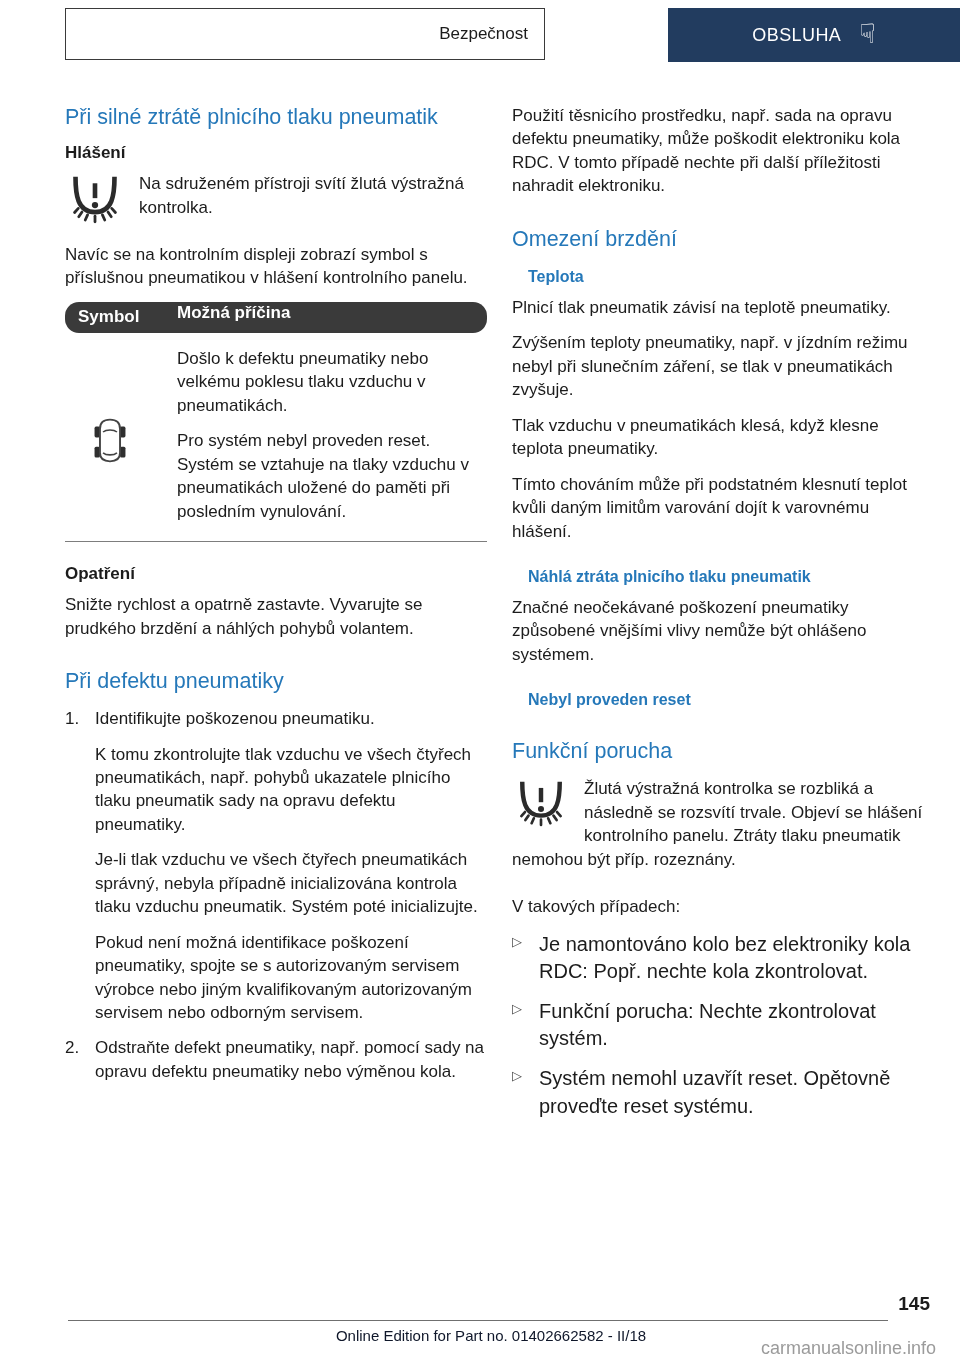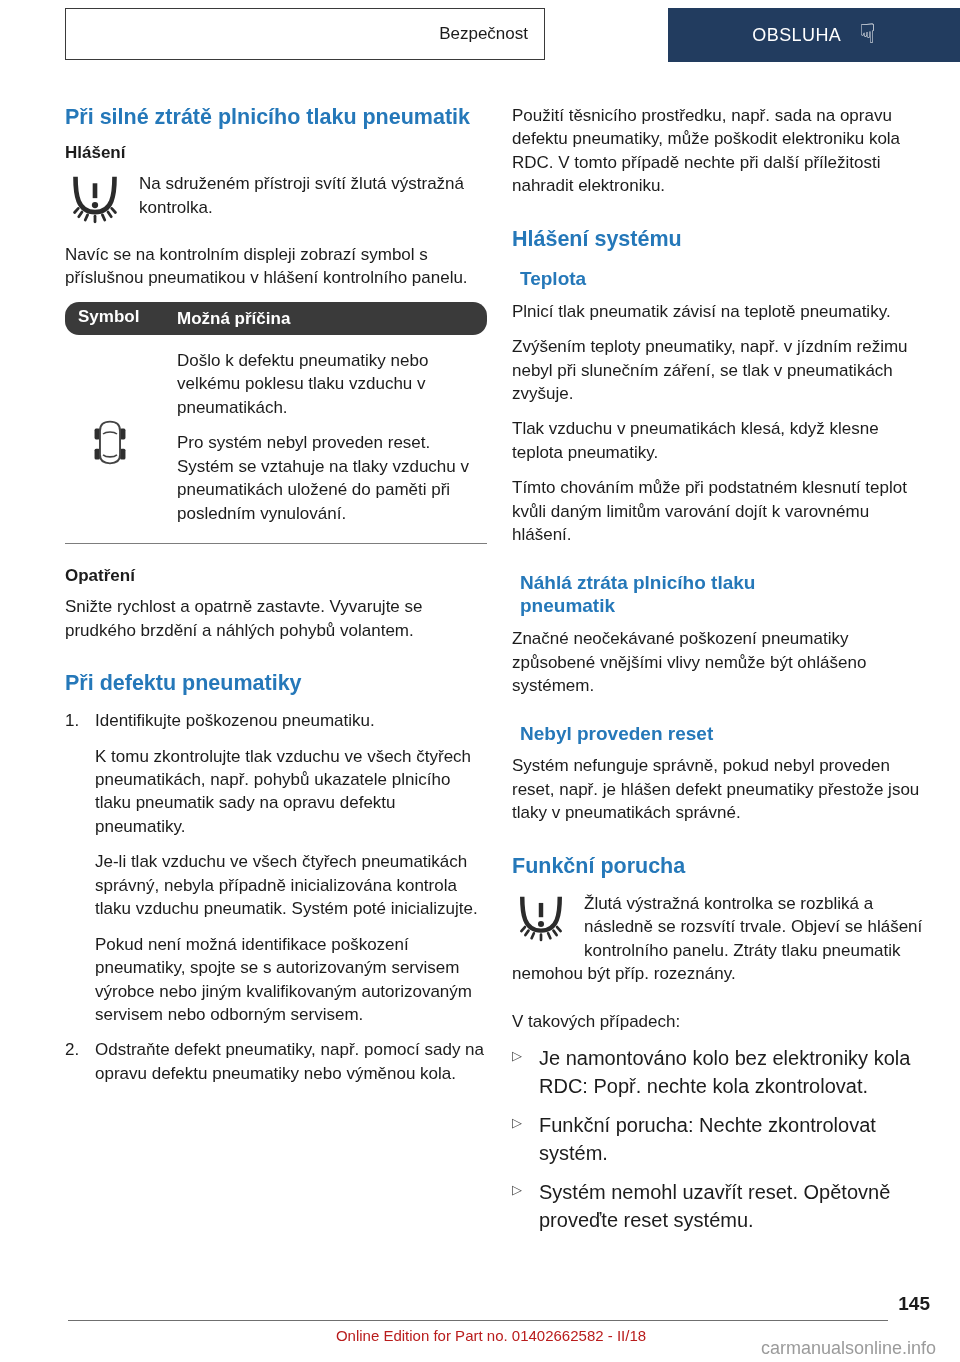--- a/index.html
+++ b/index.html
@@ -18,49 +18,49 @@
     position:absolute;left:668px;top:8px;width:292px;height:54px;
     background:var(--navy,#223c5f);
     display:flex;align-items:center;justify-content:center;gap:18px;
   }
   .hdr-right .label{color:#fff;font-weight:normal;font-size:18px;letter-spacing:.4px;}
   .hdr-right .hand{color:#fff;font-size:27px;line-height:1;transform:translateY(-1px);}
   
   .col-left{position:absolute;left:65px;top:104px;width:422px;}
   .col-right{position:absolute;left:512px;top:104px;width:420px;}
   p{margin:0 0 12px;font-size:17px;line-height:1.38;hyphens:auto;}
-  .h-big{color:var(--accent,#2578b9);font-size:21.5px;font-weight:bold;line-height:1.26;margin:0 0 12px;}
+  .h-big{color:var(--accent,#2578b9);font-size:21.5px;font-weight:normal;line-height:1.26;margin:0 0 12px;}
   .h-big.spaced{margin-top:28px;}
-  .h-mid{color:var(--accent,#2578b9);font-size:19px;font-weight:bold;line-height:1.25;margin:24px 8px 9px;}
+  .h-mid{color:var(--accent,#2578b9);font-size:16px;font-weight:bold;line-height:1.25;margin:24px 16px 9px;}
   .h-mid.narrow{max-width:320px;}
   .h-bold{font-size:17px;font-weight:bold;margin:20px 0 9px;}
   .h-bold.first{margin-top:8px;}
   .icon-para{margin:0 0 12px;}
   .icon-float{float:left;margin:2px 14px 4px 0;}
   .clear{clear:both;}
   
   .tbl{margin:4px 0 22px;}
   .tbl-head{display:flex;background:var(--thead,#3a3a3a);color:#fff;font-weight:bold;font-size:17px;border-radius:14px;}
   .tbl-head .c1{width:112px;box-sizing:border-box;padding:5px 0 6px 13px;}
-  .tbl-head .c2{flex:1;padding:7px 0 6px 0;}
+  .tbl-head .c2{flex:1;padding:1px 0 6px 0;}
   .tbl-row{display:flex;border-bottom:1px solid #7d7d7d;padding:14px 0 6px;align-items:center;}
   .tbl-row .c1{width:112px;box-sizing:border-box;padding-left:28px;}
   .tbl-row .c2{flex:1;}
   
   .step{display:flex;margin:0 0 12px;}
   .step .num{width:30px;flex:none;font-size:17px;line-height:1.38;}
   .step .stext{flex:1;font-size:17px;line-height:1.38;}
   .step-sub{margin-left:30px;}
   .case{display:flex;margin:0 0 12px;}
   .case .mark{width:27px;flex:none;color:#4a4a4a;font-size:13px;line-height:1.75;}
   .case .btext{flex:1;font-size:20px;line-height:1.38;}
   
   .pagenum{position:absolute;right:30px;bottom:47px;font-size:19px;font-weight:bold;}
   .foot-line{position:absolute;left:68px;right:72px;bottom:41px;border-top:1px solid #6f6f6f;height:0;}
-  .edition{position:absolute;left:0;right:0;bottom:18px;text-align:center;font-size:15px;color:#b91c1c;margin-left:22px;}
+  .edition{position:absolute;left:0;right:0;bottom:18px;text-align:center;font-size:15px;color:#0f172a;margin-left:22px;}
   .watermark{position:absolute;right:24px;bottom:3px;font-size:18px;color:#9b9b9b;}
   svg{display:block;}
 </style>
 </head>
 <body>
 
 <div class="page">
 
   <div class="hdr-left">
     <span>Bezpečnost</span>
@@ -134,33 +134,32 @@
     <p class="step-sub">Pokud není možná identifikace poškození pneumatiky, spojte se s autorizovaným servisem výrobce nebo jiným kvalifikovaným autorizovaným servisem nebo odborným servisem.</p>
     <div class="step">
       <div class="num">2.</div>
       <div class="stext">Odstraňte defekt pneumatiky, např. pomocí sady na opravu defektu pneumatiky nebo výměnou kola.</div>
     </div>
   </div>
 
   <div class="col-right">
     <p>Použití těsnicího prostředku, např. sada na opravu defektu pneumatiky, může poškodit elektroniku kola RDC. V tomto případě nechte při další příležitosti nahradit elektroniku.</p>
 
-    <div class="h-big spaced">Hlášení systému</div>
+    <div class="h-big spaced">Omezení brzdění</div>
 
     <div class="h-mid" style="margin-top:14px;">Teplota</div>
     <p>Plnicí tlak pneumatik závisí na teplotě pneumatiky.</p>
     <p>Zvýšením teploty pneumatiky, např. v jízdním režimu nebyl při slunečním záření, se tlak v pneumatikách zvyšuje.</p>
     <p>Tlak vzduchu v pneumatikách klesá, když klesne teplota pneumatiky.</p>
     <p>Tímto chováním může při podstatném klesnutí teplot kvůli daným limitům varování dojít k varovnému hlášení.</p>
 
     <div class="h-mid narrow">Náhlá ztráta plnicího tlaku pneumatik</div>
     <p>Značné neočekávané poškození pneumatiky způsobené vnějšími vlivy nemůže být ohlášeno systémem.</p>
 
     <div class="h-mid">Nebyl proveden reset</div>
-    <p>Systém nefunguje správně, pokud nebyl proveden reset, např. je hlášen defekt pneumatiky přestože jsou tlaky v pneumatikách správné.</p>
 
     <div class="h-big spaced">Funkční porucha</div>
 
     <div class="icon-para">
       <svg class="icon-float" width="58" height="50" viewBox="0 0 64 56">
         <path d="M11 3 C11 22 13 41 32 41 C51 41 53 22 53 3" fill="none" stroke="#2b2b2b" stroke-width="5"></path>
         <g stroke="#2b2b2b" stroke-width="3" stroke-linecap="round">
           <line x1="14" y1="37" x2="10" y2="41.5"></line>
           <line x1="18" y1="41" x2="14.5" y2="46"></line>
           <line x1="24" y1="44" x2="21.5" y2="49.5"></line>

